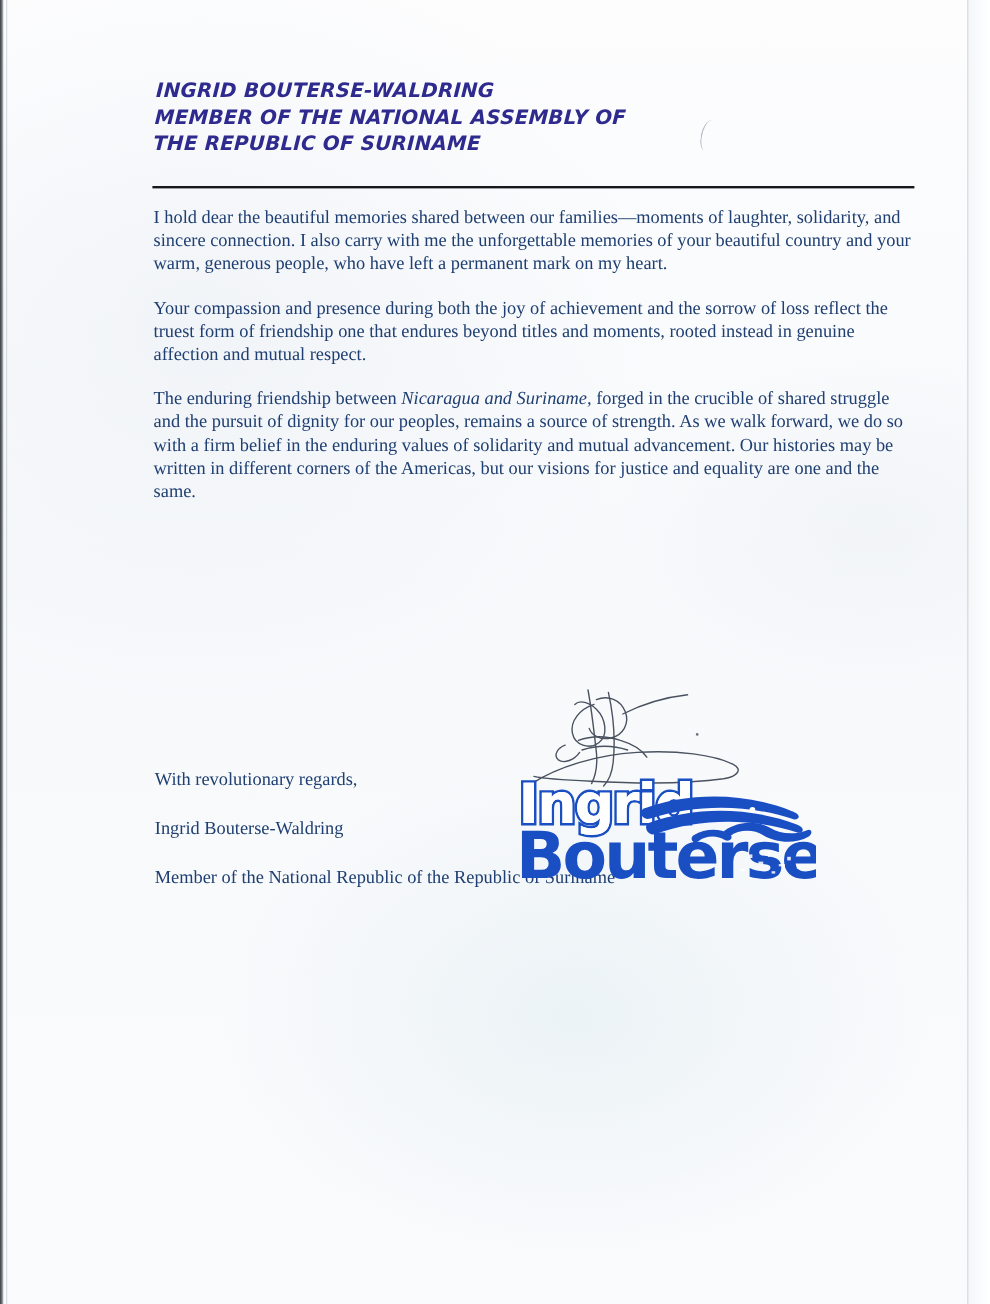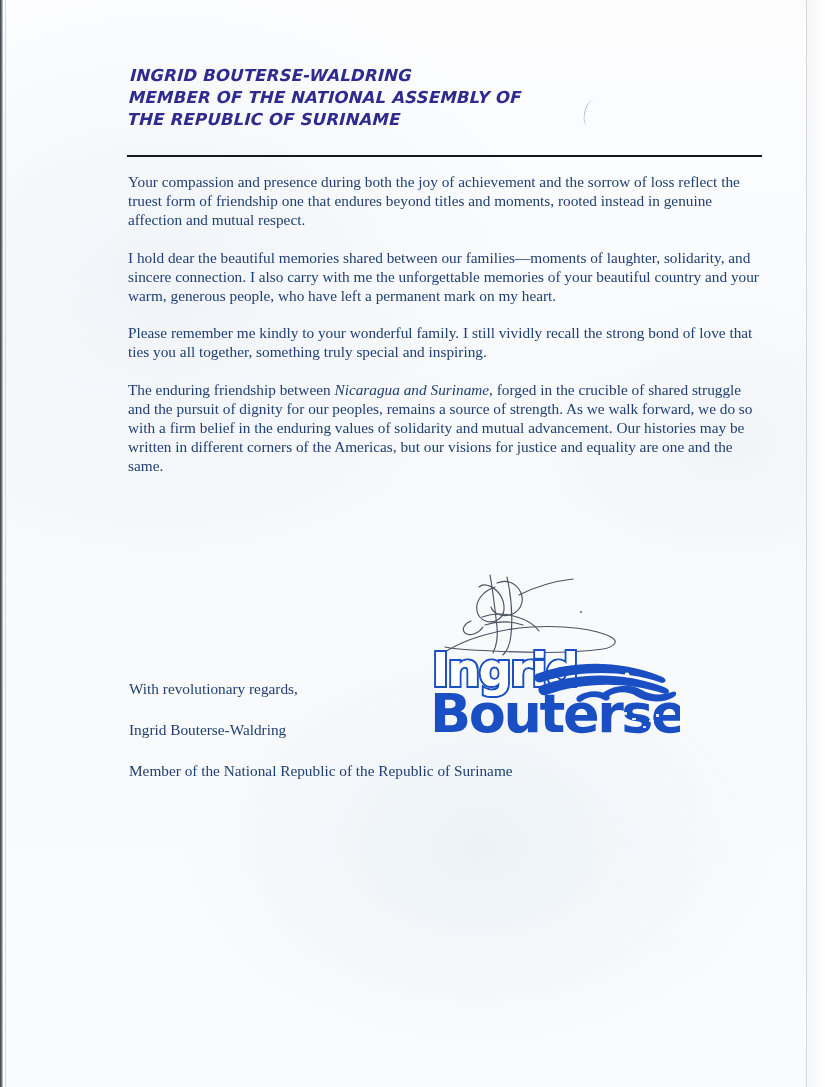--- a/index.html
+++ b/index.html
@@ -129,21 +129,21 @@
     top: 565px;
     width: 215px;
     height: 105px;
     pointer-events: none;
   }
 
   
   .closing-block {
     position: absolute;
     left: 129px;
-    top: 679px;
+    top: 640px;
     width: 520px;
     color: #1f3f72;
     font-family: "Liberation Serif", serif;
     font-size: 15.3px;
     line-height: 19px;
   }
   .closing-line { margin: 0 0 22px 0; white-space: nowrap; }
   .closing-line.last { margin-bottom: 0; }
 
   
@@ -172,23 +172,22 @@
       <span class="lh-line">INGRID BOUTERSE-WALDRING</span>
       <span class="lh-line">MEMBER OF THE NATIONAL ASSEMBLY OF</span>
       <span class="lh-line">THE REPUBLIC OF SURINAME</span>
     </div>
 
     <div class="stray-mark-top"></div>
 
     <div class="hrule"></div>
 
     <div class="body-block">
+      <p class="para">I hold dear the beautiful memories shared between our families—moments of laughter, solidarity, and sincere connection. I also carry with me the unforgettable memories of your beautiful country and your warm, generous people, who have left a permanent mark on my heart.</p>
       <p class="para">Your compassion and presence during both the joy of achievement and the sorrow of loss reflect the truest form of friendship one that endures beyond titles and moments, rooted instead in genuine affection and mutual respect.</p>
-      <p class="para">I hold dear the beautiful memories shared between our families—moments of laughter, solidarity, and sincere connection. I also carry with me the unforgettable memories of your beautiful country and your warm, generous people, who have left a permanent mark on my heart.</p>
-      <p class="para">Please remember me kindly to your wonderful family. I still vividly recall the strong bond of love that ties you all together, something truly special and inspiring.</p>
       <p class="para"><span>The enduring friendship between </span><em>Nicaragua and Suriname,</em><span> forged in the crucible of shared struggle and the pursuit of dignity for our peoples, remains a source of strength. As we walk forward, we do so with a firm belief in the enduring values of solidarity and mutual advancement. Our histories may be written in different corners of the Americas, but our visions for justice and equality are one and the same.</span></p>
     </div>
 
     <svg class="signature-scrawl" viewBox="0 0 215 105">
       <g fill="none" stroke="#4a5260" stroke-width="1.15" stroke-linecap="round" stroke-linejoin="round">
         <path d="M60 22 C 48 26, 40 36, 42 46 C 44 56, 56 60, 64 54 C 72 48, 70 34, 62 26 C 56 20, 48 18, 44 22"></path>
         <path d="M55 10 C 58 26, 60 44, 62 62 C 63 72, 62 80, 58 88"></path>
         <path d="M62 18 C 72 14, 82 18, 86 28 C 90 38, 84 48, 74 50 C 66 52, 58 48, 56 42"></path>
         <path d="M72 12 C 76 30, 78 50, 76 70 C 75 80, 72 86, 68 90"></path>
         <path d="M47 52 C 58 48, 70 48, 82 52 C 92 55, 100 60, 104 66"></path>

